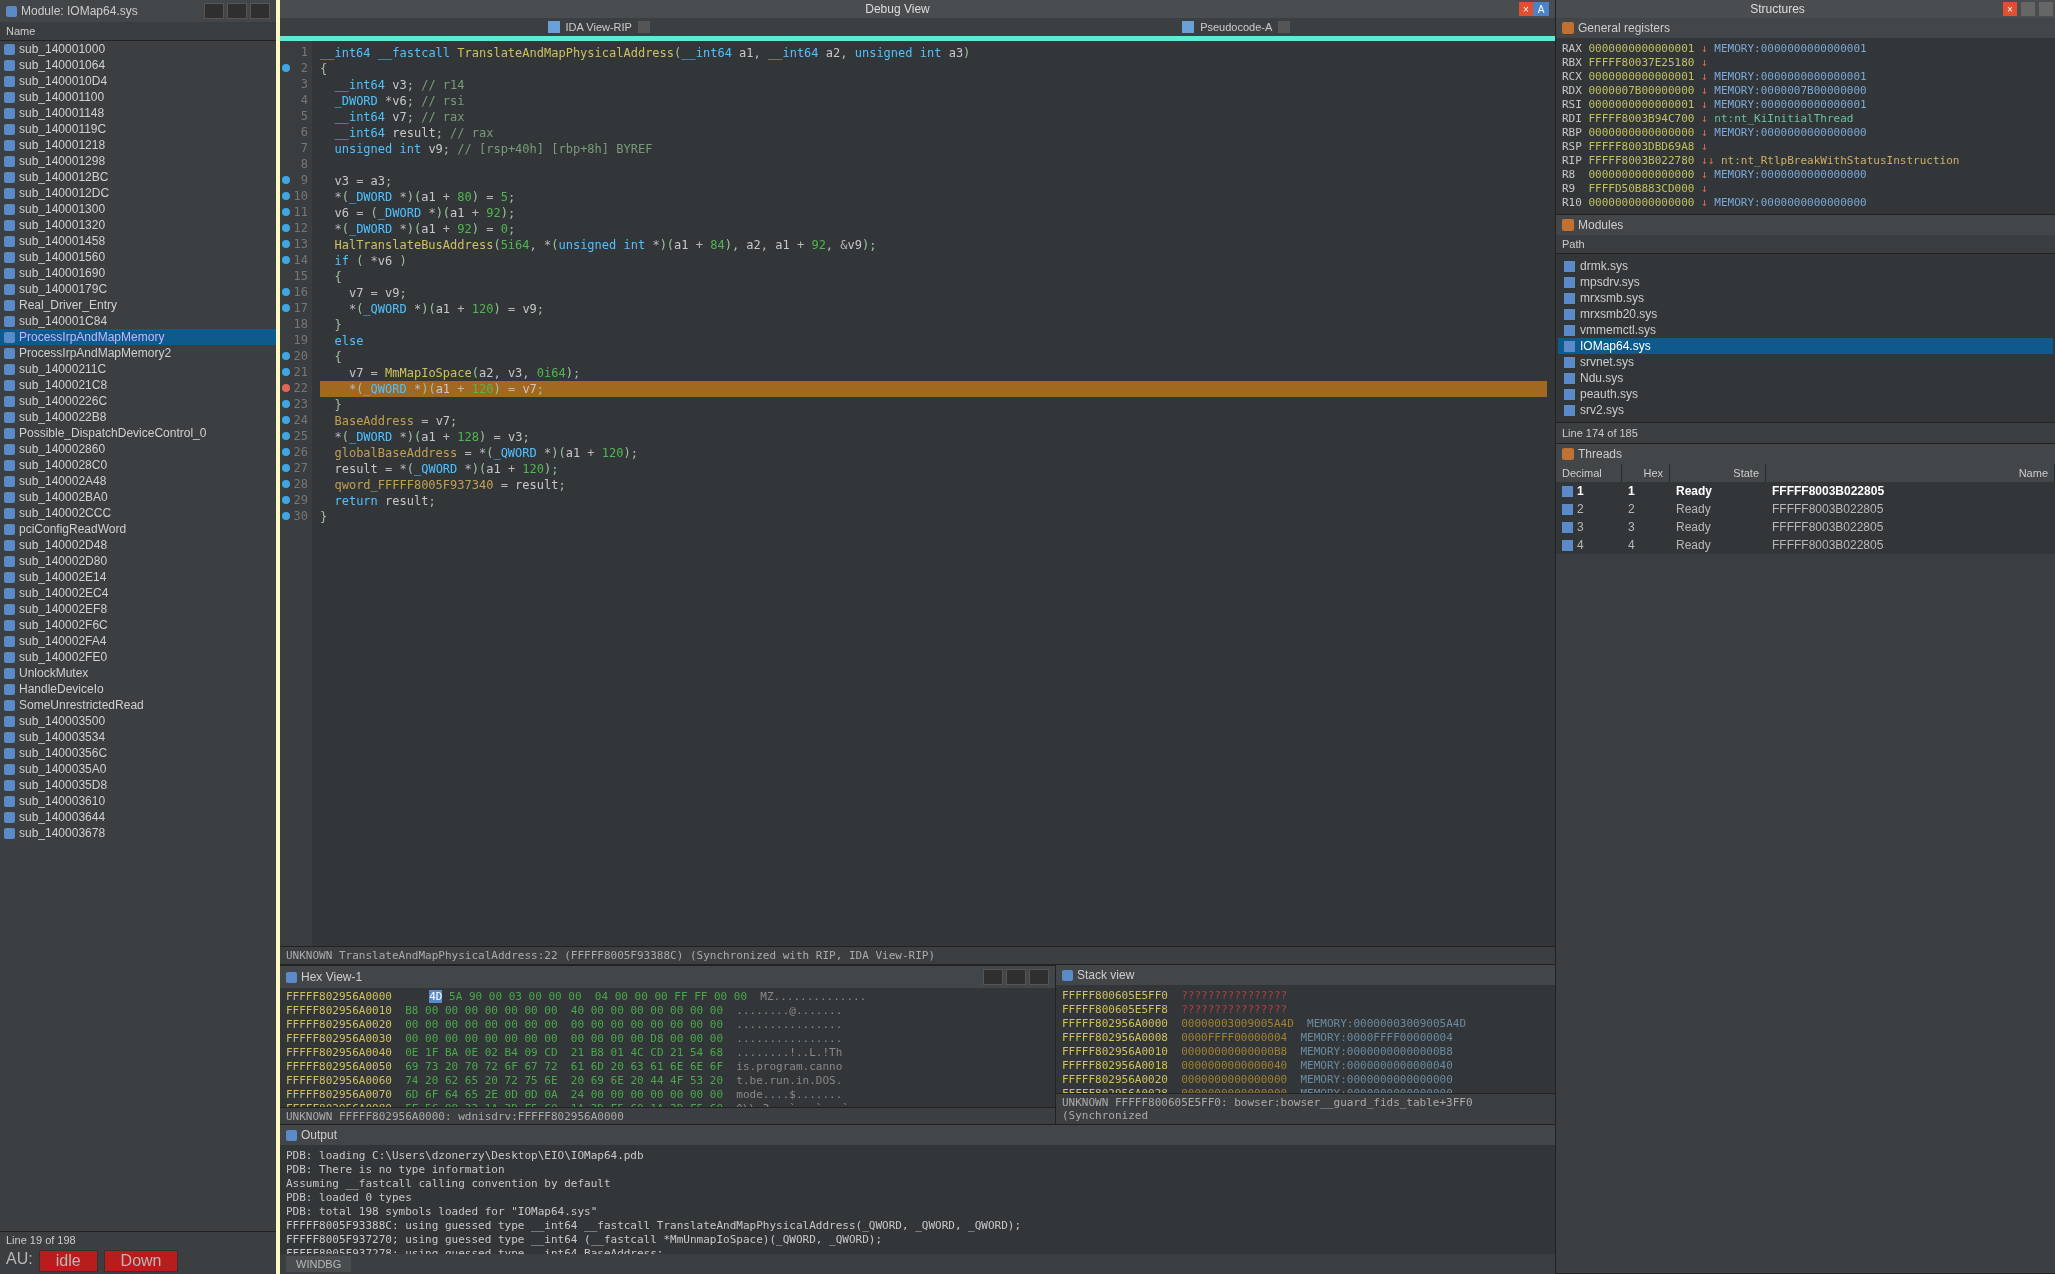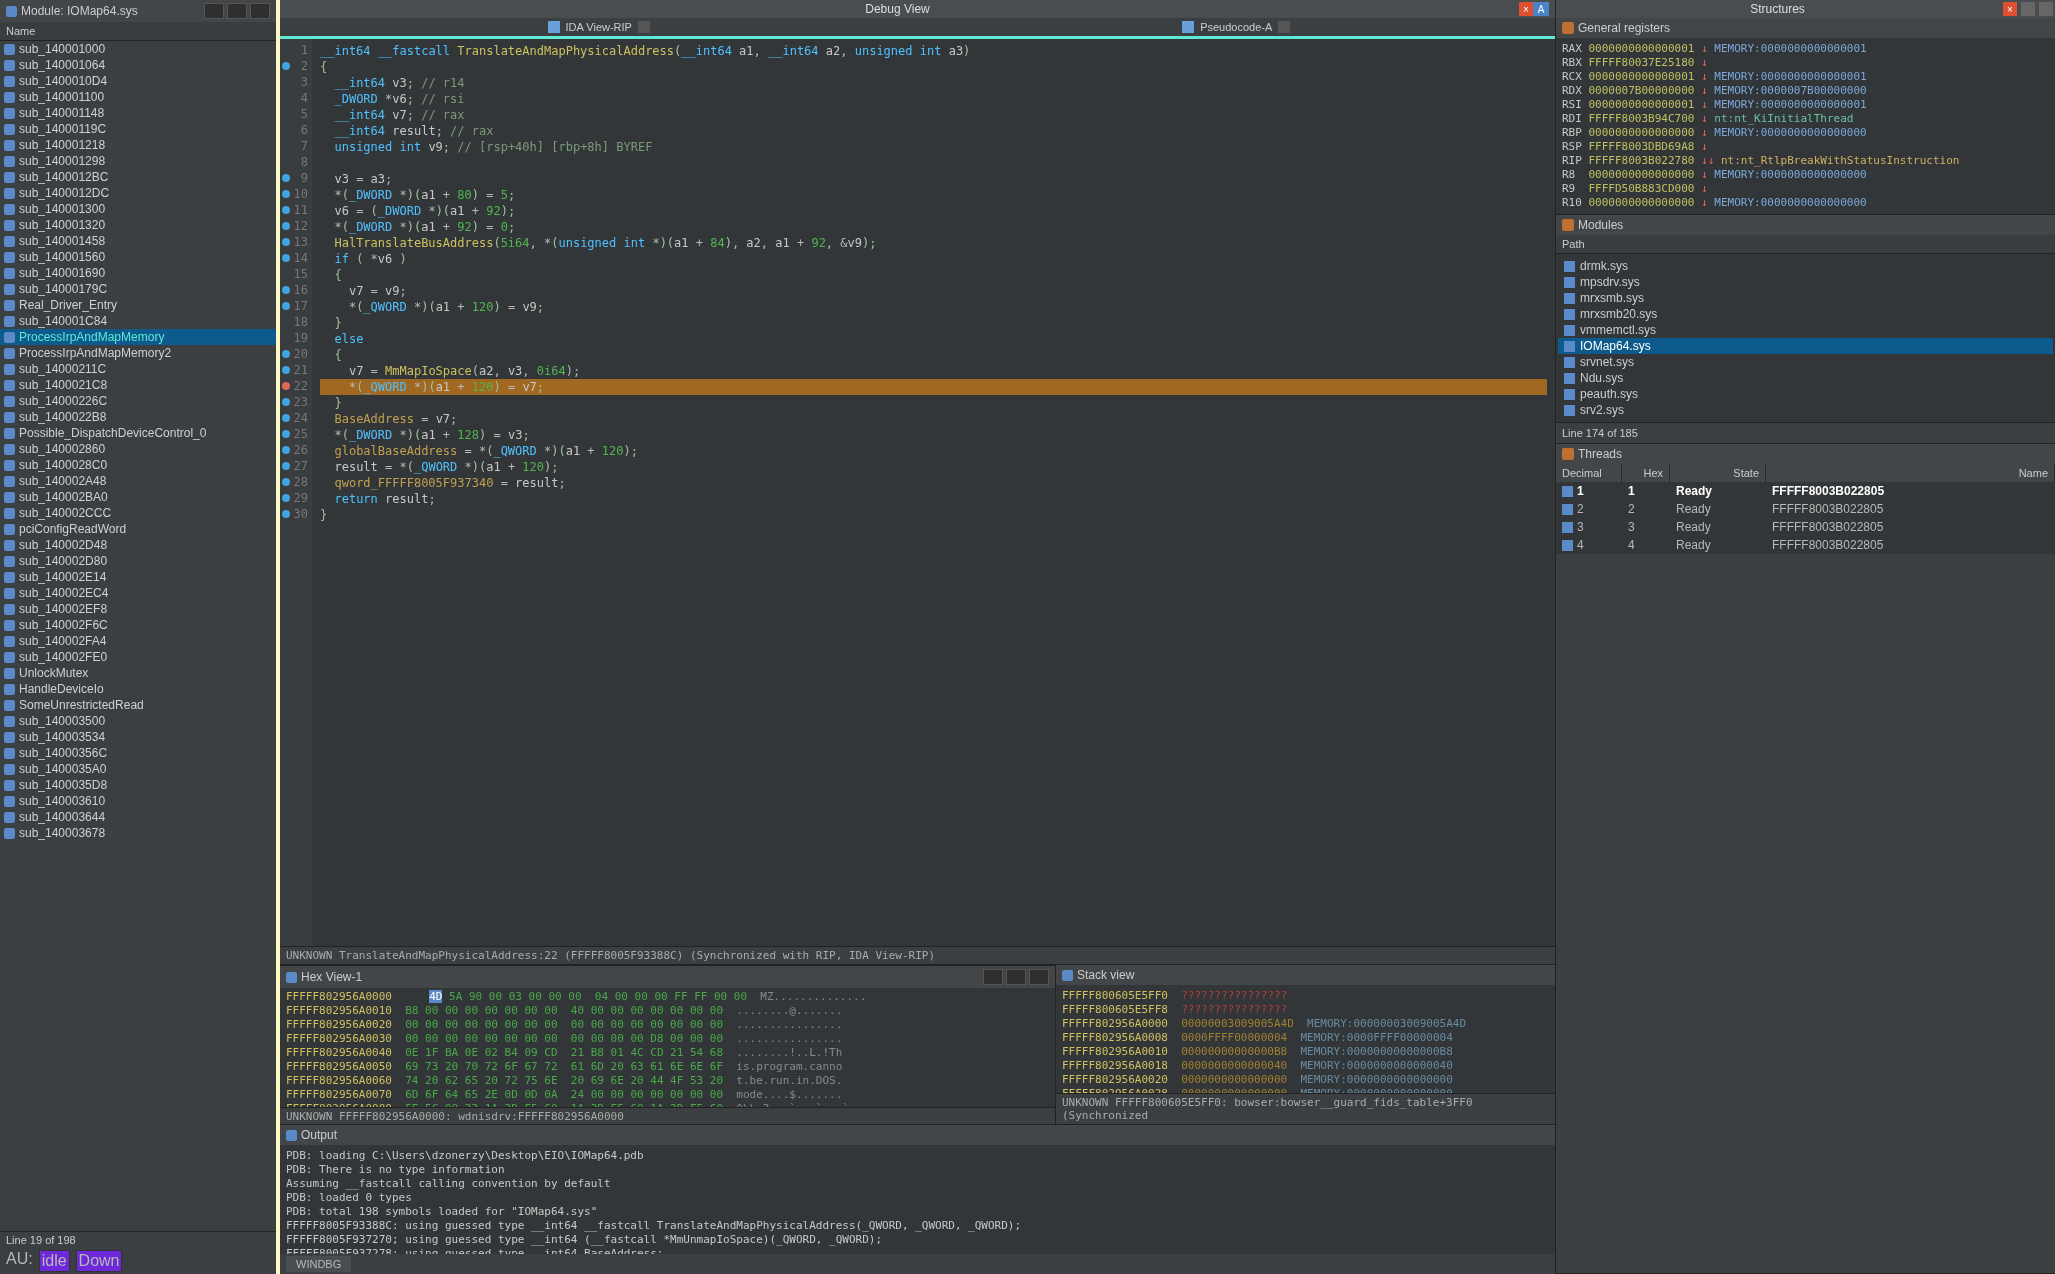--- a/index.html
+++ b/index.html
@@ -6,30 +6,30 @@
 body { font-family: "Segoe UI", Tahoma, sans-serif; font-size: 11px; background: #2b2b2b; color: #b8b8b8; overflow: hidden; }
 .app { display: flex; flex-direction: column; width: 2055px; height: 1274px; }
 .main-row { display: flex; flex: 1; overflow: hidden; }
 .left-panel { width: 280px; background: #3c3f41; display: flex; flex-direction: column; border-right: 4px solid #fef9c3; }
 .panel-title { background: #434649; padding: 3px 6px; font-size: 12px; color: #ccc; display: flex; align-items: center; gap: 4px; }
 .panel-title .tb { margin-left: auto; display: flex; gap: 3px; }
 .tb-btn { width: 20px; height: 16px; background: #2f2f2f; border: 1px solid #555; cursor: pointer; }
 .header-row { background: #3a3d3f; color: #ccc; padding: 3px 6px; font-size: 11px; border-bottom: 1px solid #222; }
 .func-list { flex: 1; overflow-y: auto; background: #3c3f41; }
 .func-item { padding: 1px 4px; display: flex; align-items: center; gap: 4px; color: #d0d0d0; cursor: pointer; font-size: 12px; }
-.func-item.selected { background: #0d5a8c; color: #5eead4; }
+.func-item.selected { background: #0d5a8c; color: #c4b5fd; }
 .func-icon { width: 11px; height: 11px; background: #5a8ac7; border-radius: 2px; display: inline-block; flex-shrink: 0; }
 .status-line { background: #3c3f41; color: #ccc; padding: 2px 6px; font-size: 11px; border-top: 1px solid #222; }
 .au-line { background: #3c3f41; padding: 2px 6px; font-size: 16px; display: flex; gap: 6px; }
-.au-box { background: #6d28d9; padding: 1px 2px; border: 1px solid #333; }
+.au-box { background: #b91c1c; padding: 1px 16px; border: 1px solid #333; }
 .center-col { flex: 1; display: flex; flex-direction: column; background: #2b2b2b; }
 .debug-header { background: #4a4d50; color: #ddd; text-align: center; padding: 2px; font-size: 12px; display: flex; align-items: center; }
 .debug-header .title-txt { flex: 1; }
 .red-x { width: 14px; height: 14px; background: #e05030; color: #fff; font-size: 10px; display: inline-flex; align-items: center; justify-content: center; margin-left: 6px; cursor: pointer; }
-.tabs-row { background: #3c3f41; display: flex; align-items: stretch; border-bottom: 3px solid #5eead4; }
+.tabs-row { background: #3c3f41; display: flex; align-items: stretch; border-bottom: 5px solid #5eead4; }
 .tab { flex: 1; padding: 3px 8px; text-align: center; color: #ccc; font-size: 11px; display: flex; align-items: center; justify-content: center; gap: 6px; cursor: pointer; }
 .tab .tab-icon { width: 12px; height: 12px; background: #6aa0d8; display: inline-block; }
 .tab .close-sq { width: 12px; height: 12px; background: #555; display: inline-block; }
 .code-area { flex: 1; display: flex; overflow: hidden; background: #333638; }
 .gutter { width: 32px; background: #3a3d3f; text-align: right; padding: 4px 4px 0 0; color: #777; font-family: Consolas, monospace; font-size: 12px; }
 .gutter .ln { height: 16px; position: relative; }
 .gutter .bp { position: absolute; left: 2px; top: 3px; width: 8px; height: 8px; background: #3ea6e0; border-radius: 50%; }
 .gutter .bp.red { background: #e06656; }
 .code { flex: 1; font-family: Consolas, monospace; font-size: 12px; padding: 4px 8px; line-height: 16px; white-space: pre; overflow: auto; }
 .kw { color: #4fc1ff; }

